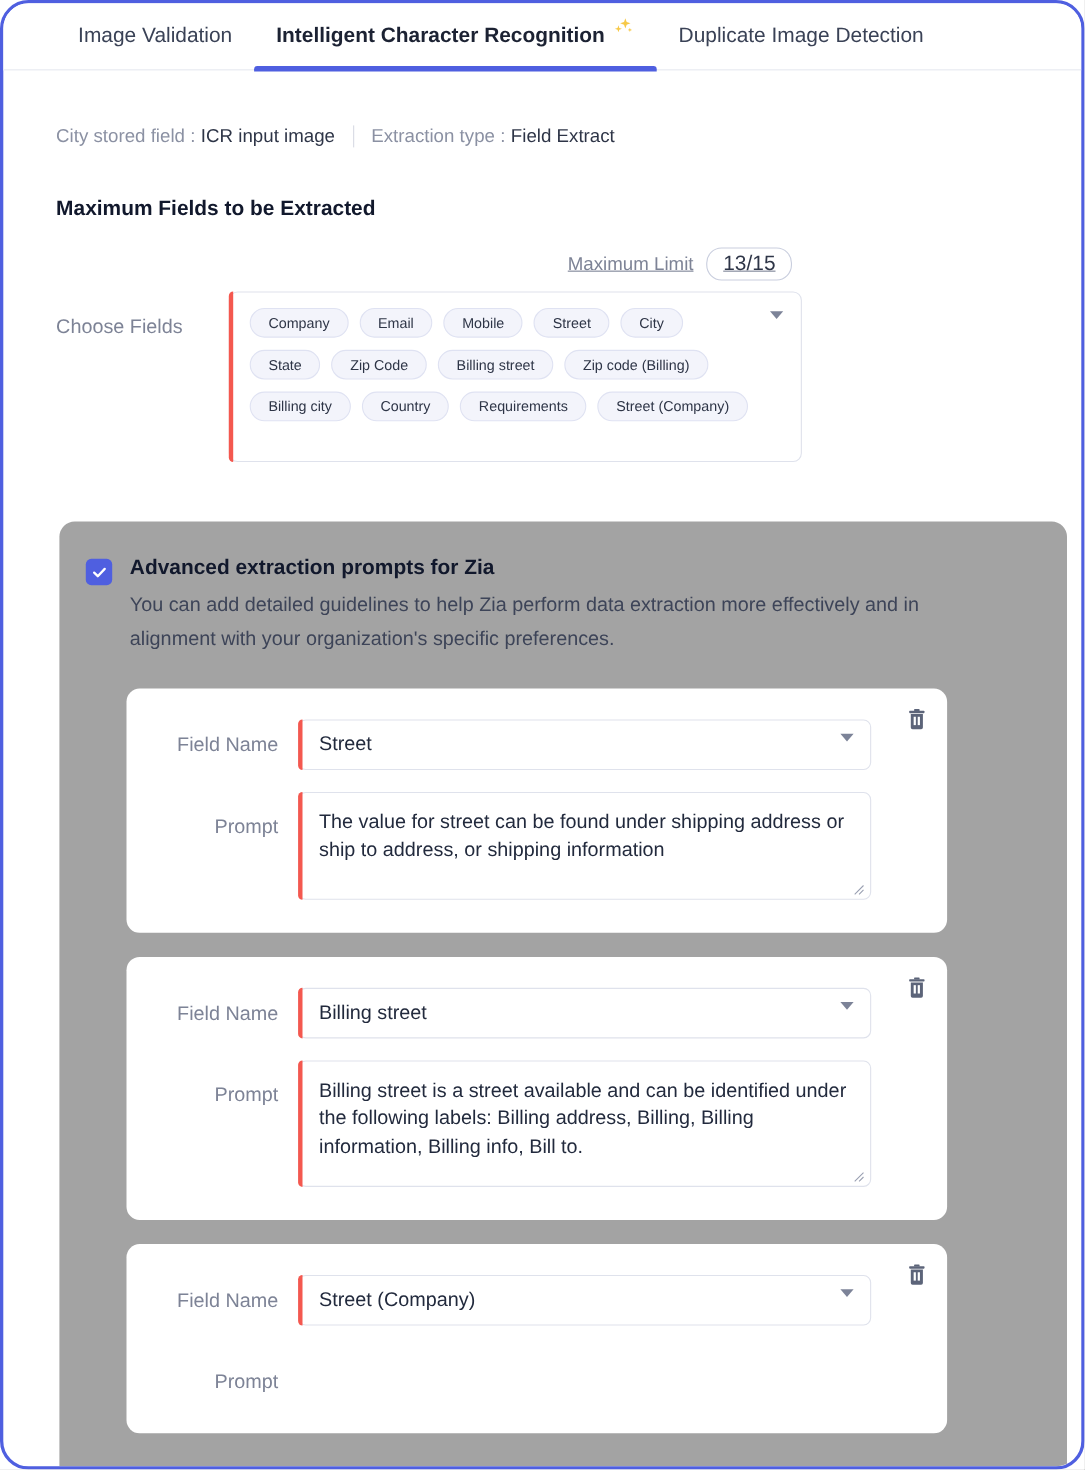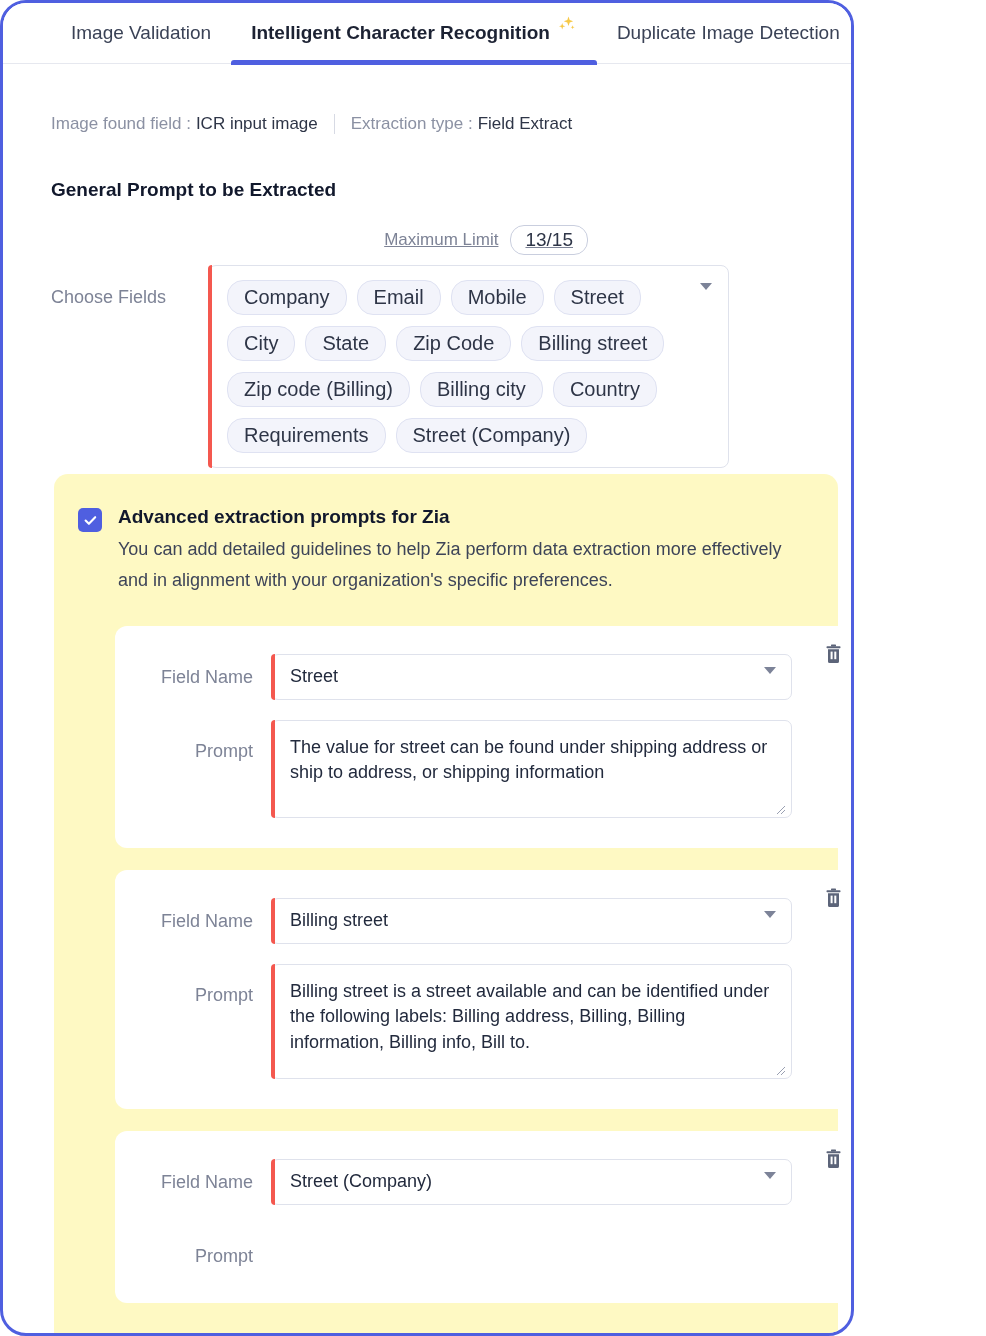--- a/index.html
+++ b/index.html
@@ -6,21 +6,21 @@
 
   html, body {
     width: 986px;
     height: 1336px;
     background: #ffffff;
     font-family: "Liberation Sans", sans-serif;
   }
 
   .app-frame {
     position: relative;
-    width: 854px;
+    width: 986px;
     height: 1336px;
     background: #ffffff;
     border: 3px solid #4f5fe0;
     border-radius: 26px;
     overflow: hidden;
   }
 
   
   .tabbar {
     position: relative;
@@ -161,39 +161,39 @@
     left: -1px; top: -1px; bottom: -1px;
     width: 4px;
     background: #f4584f;
     border-radius: 4px 0 0 4px;
   }
   .chip {
     background: #f3f4fb;
     border: 1px solid #dfe2f2;
     border-radius: 16px;
     padding: 5px 16px;
-    font-size: 20px;
+    font-size: 13px;
     color: #2e3547;
     white-space: nowrap;
     cursor: pointer;
   }
   .chips-caret {
     position: absolute;
     right: 16px; top: 24px;
     cursor: pointer;
   }
 
   
   .adv-panel {
     position: absolute;
     left: 51px;
     right: 13px;
     top: 471px;
     bottom: 0;
-    background: #fef9c3;
+    background: #a3a3a3;
     border-radius: 14px 14px 0 0;
     padding: 32px 0 0 0;
   }
   .adv-head {
     display: flex;
     padding: 0 40px 0 24px;
     gap: 16px;
   }
   .checkbox {
     width: 24px; height: 24px;
@@ -331,29 +331,29 @@
         </svg>
       </span>
     </div>
     <div class="tab">
       <span>Duplicate Image Detection</span>
     </div>
   </div>
 
   <div class="page-head">
     <div class="meta-row">
-      <span>Image found field :</span>
+      <span>City stored field :</span>
       <span class="meta-val">ICR input image</span>
       <span class="meta-sep"></span>
       <span>Extraction type :</span>
       <span class="meta-val">Field Extract</span>
     </div>
   </div>
 
-  <div class="section-title">General Prompt to be Extracted</div>
+  <div class="section-title">Maximum Fields to be Extracted</div>
 
   <div class="limit-row">
     <span>Maximum Limit</span>
     <span class="limit-badge">13/15</span>
   </div>
 
   <div class="choose-row">
     <div class="choose-label">Choose Fields</div>
     <div class="chips-box">
       <span class="chip">Company</span>

